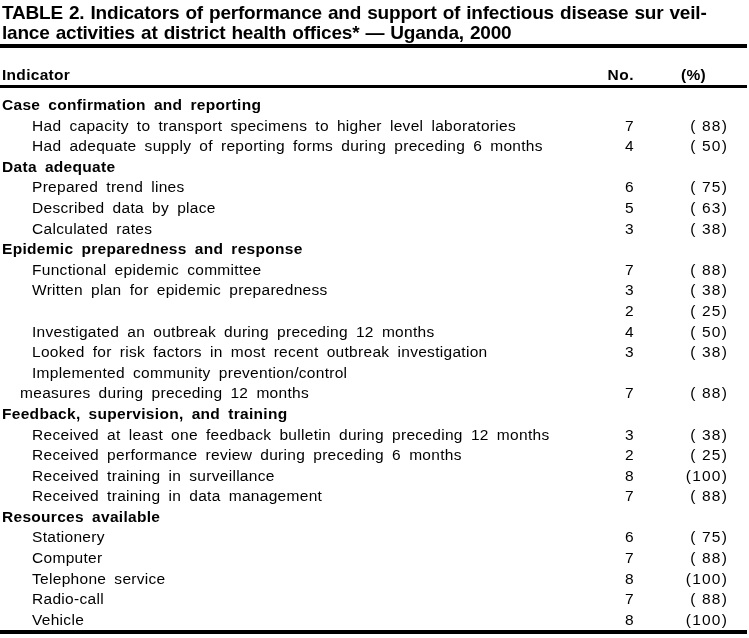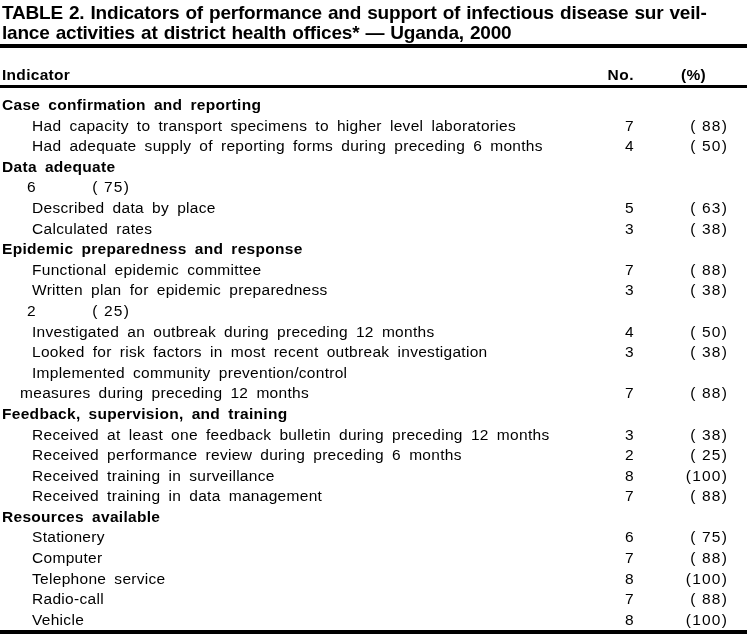--- a/index.html
+++ b/index.html
@@ -44,20 +44,21 @@
   .c-sp    { width: 21px; }
   .hdr .c-label { padding-left: 2px; }
   .hdr .c-pct   { padding-right: 22px; box-sizing: border-box; letter-spacing: 0.3px; }
 
   .tbody { padding-top: 7px; }
   .row {
     display: flex;
     height: 20.6px;
     line-height: 20.6px;
     font-size: 15.5px;
+    justify-content: flex-end;
   }
   .row.section .c-label { padding-left: 2px; font-weight: bold; }
   .row.subitem .c-label { padding-left: 20px; }
 
   .footnote {
     margin-top: 15px;
     padding-left: 2px;
     font-size: 15.5px;
     letter-spacing: 0.3px;
     word-spacing: 3px;
@@ -104,20 +105,21 @@
         <div class="c-pct">( 50)</div>
         <div class="c-sp"></div>
       </div>
       <div class="row section">
         <div class="c-label">Data adequate</div>
         <div class="c-no"></div>
         <div class="c-pct"></div>
         <div class="c-sp"></div>
       </div>
       <div class="row item">
+        <div class="c-label">Prepared trend lines</div>
         <div class="c-no">6</div>
         <div class="c-pct">( 75)</div>
         <div class="c-sp"></div>
       </div>
       <div class="row item">
         <div class="c-label">Described data by place</div>
         <div class="c-no">5</div>
         <div class="c-pct">( 63)</div>
         <div class="c-sp"></div>
       </div>

